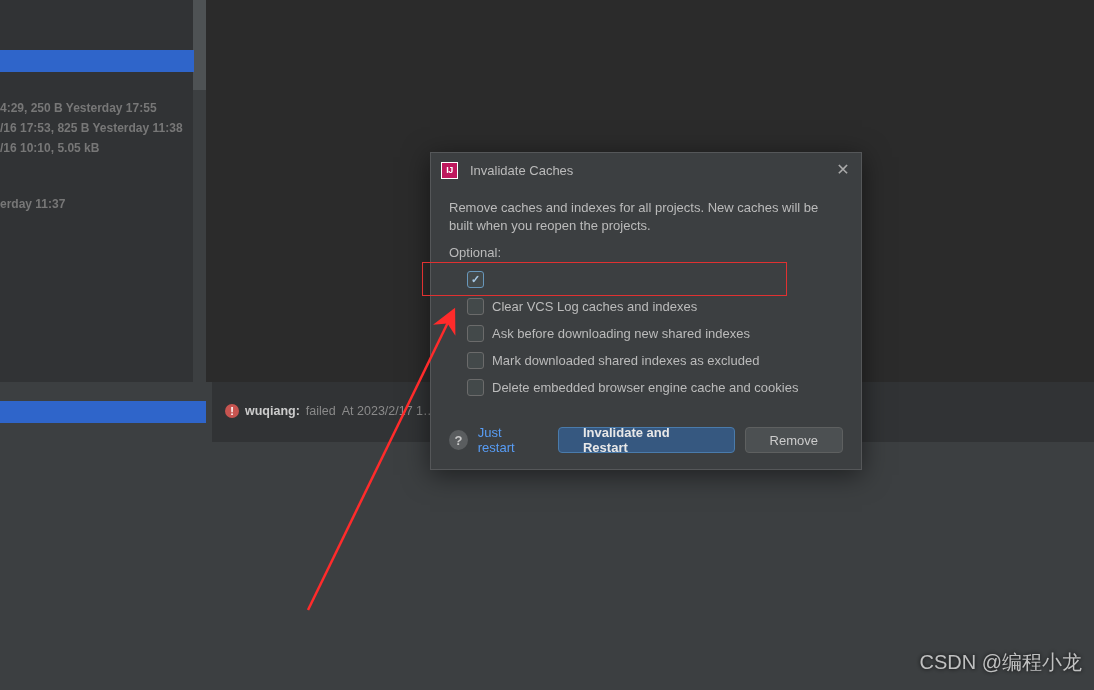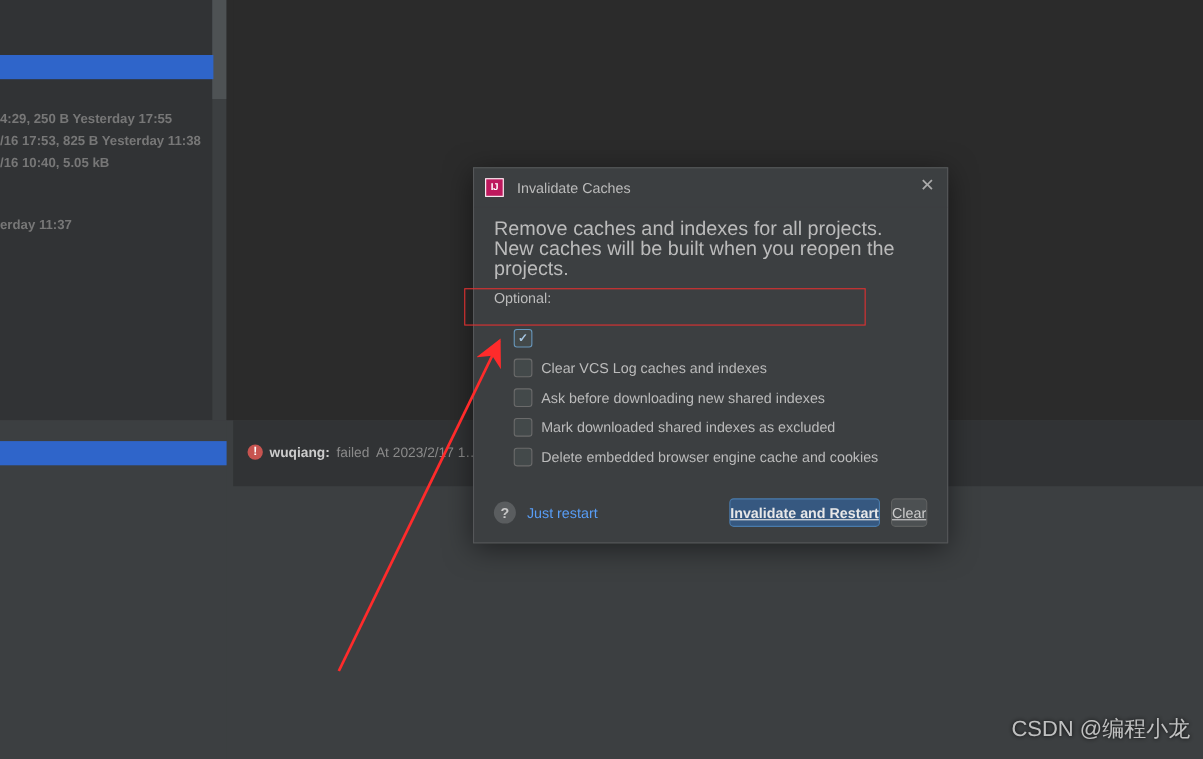--- a/index.html
+++ b/index.html
@@ -189,26 +189,26 @@
     font-size: 16px;
     text-align: center;
     line-height: 20px;
     cursor: pointer;
   }
   .dialog .body {
     padding: 10px 18px 14px 18px;
     color: #bbbbbb;
   }
   .dialog .desc {
-    font-size: 18px;
+    font-size: 13px;
     line-height: 18px;
     margin-bottom: 10px;
   }
   .dialog .section-label {
-    margin-bottom: 16px;
+    margin-bottom: 6px;
   }
   .option-row {
     display: flex;
     align-items: center;
     gap: 8px;
     padding: 5px 0 5px 18px;
     font-size: 13px;
     position: relative;
   }
   .checkbox {
@@ -256,29 +256,28 @@
     justify-content: center;
   }
   .link {
     color: #589df6;
     cursor: pointer;
     font-size: 13px;
   }
   .footer .spacer { flex: 1; }
   .btn {
     height: 26px;
-    padding: 0 0;
+    padding: 0 24px;
     border-radius: 4px;
     font-size: 13px;
     display: inline-flex;
     align-items: center;
     justify-content: center;
     cursor: pointer;
     box-sizing: border-box;
-    text-decoration: underline;
   }
   .btn-primary {
     background: #365880;
     border: 1px solid #4a7bab;
     color: #e8e8e8;
     font-weight: bold;
   }
   .btn-secondary {
     background: #4c5052;
     border: 1px solid #5e6060;
@@ -309,21 +308,21 @@
 <div class="app">
 
   <div class="left-panel">
     <div class="scrollbar">
       <div class="scroll-thumb"></div>
     </div>
     <div class="blue-row"></div>
     <div class="file-lines">
       <div>4:29, 250 B Yesterday 17:55</div>
       <div>/16 17:53, 825 B Yesterday 11:38</div>
-      <div>/16 10:40, 5.05 kB</div>
+      <div>/16 10:10, 5.05 kB</div>
     </div>
     <div class="line2">erday 11:37</div>
   </div>
 
   <div class="split"></div>
   <div class="editor-area"></div>
 
   <div class="lower-panel">
     <div class="left-strip"></div>
     <div class="blue-sel"></div>
@@ -364,21 +363,21 @@
       <div class="option-row">
         <span class="checkbox"></span>
         <span>Delete embedded browser engine cache and cookies</span>
       </div>
     </div>
     <div class="footer">
       <span class="help-icon">?</span>
       <span class="link">Just restart</span>
       <span class="spacer"></span>
       <span class="btn btn-primary">Invalidate and Restart</span>
-      <span class="btn btn-secondary">Clear</span>
+      <span class="btn btn-secondary">Remove</span>
     </div>
   </div>
 
   <div class="highlight-box" style="left:422px; top:262px; width:363px; height:32px;"></div>
 
   <svg class="arrow" width="1094" height="690">
     <defs>
       <marker id="ah" markerWidth="12" markerHeight="12" refX="9" refY="5" orient="auto">
         <path d="M0,0 L10,5 L0,10 L3,5 Z" fill="#ff2b2b"></path>
       </marker>

